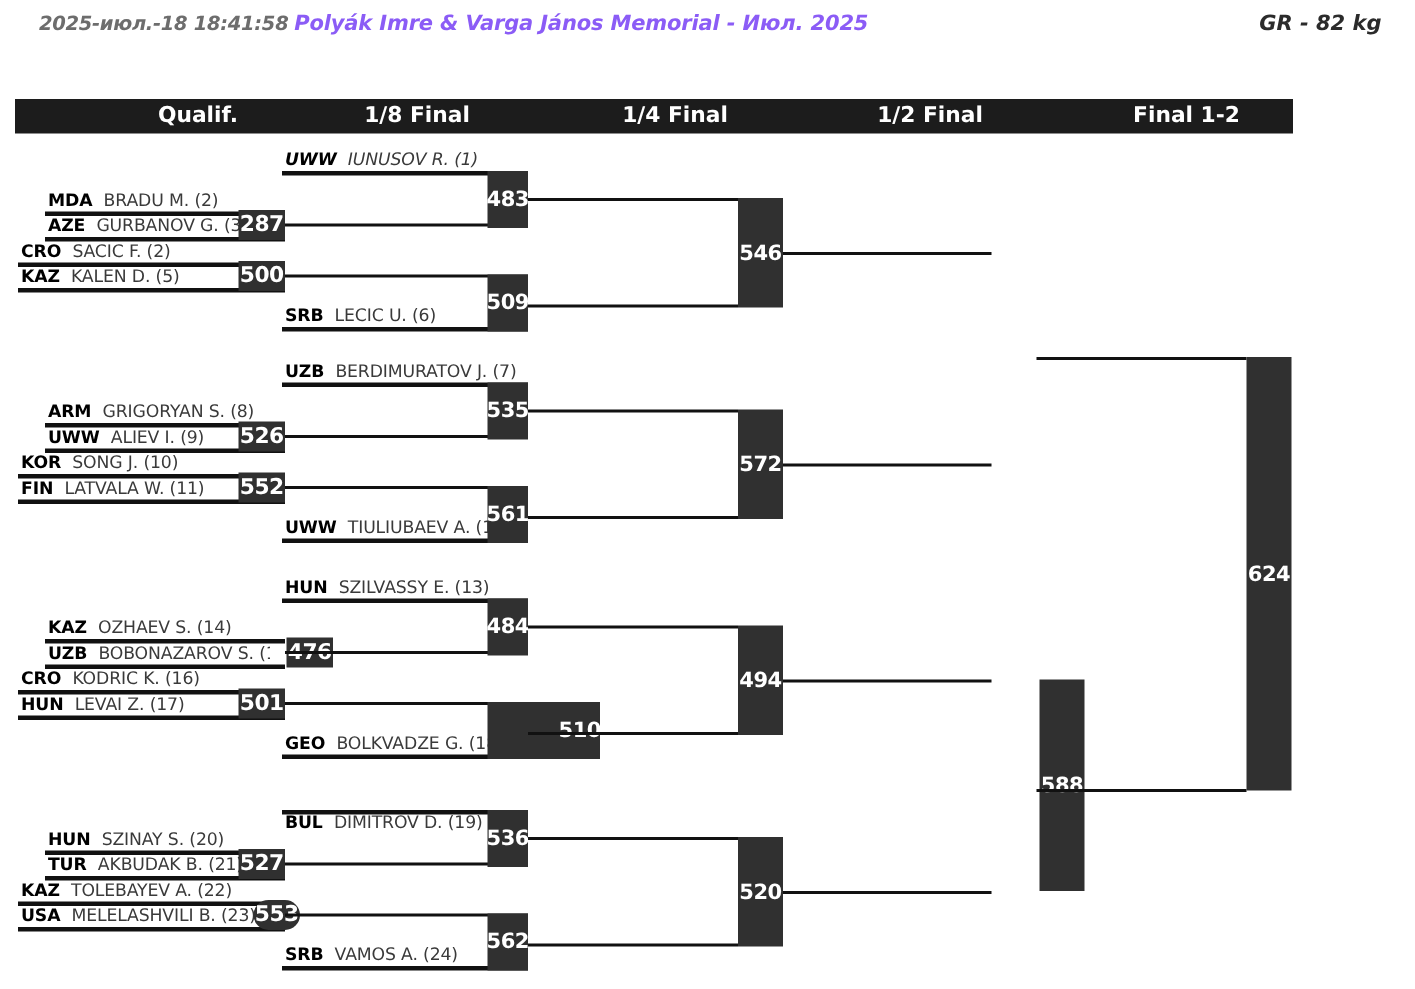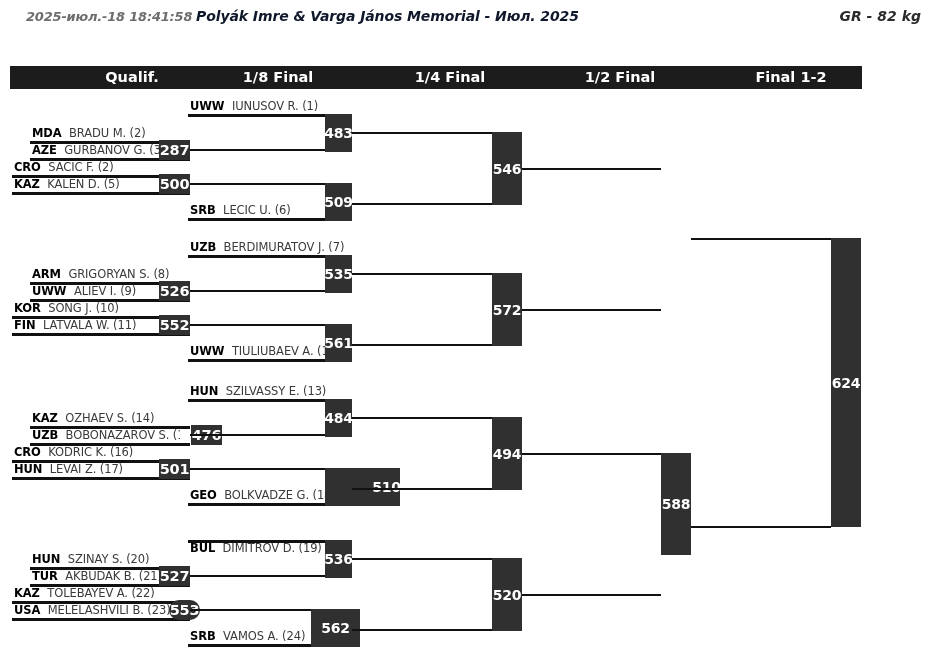--- a/index.html
+++ b/index.html
@@ -10,21 +10,21 @@
   }
   
   .topbar{position:absolute;left:0;top:0;width:943px;height:34px;}
   .topbar .dt{
     position:absolute;left:26px;top:9px;
     font-size:13px;font-style:italic;font-weight:600;color:#6d6d6d;
     letter-spacing:-0.2px;white-space:nowrap;
   }
   .topbar .title{
     position:absolute;left:0;top:8px;width:775px;text-align:center;
-    font-size:14px;font-style:italic;font-weight:700;color:#0f172a;
+    font-size:14px;font-style:italic;font-weight:700;color:#8b5cf6;
     letter-spacing:-0.1px;white-space:nowrap;
   }
   .topbar .wclass{
     position:absolute;right:22px;top:8px;
     font-size:14px;font-style:italic;font-weight:700;color:#2b2b2b;
     white-space:nowrap;
   }
   
   .roundbar{
     position:absolute;left:10px;top:66px;width:852px;height:23px;
@@ -77,21 +77,21 @@
 <div class="roundbar">
   <span class="rb-q">Qualif.</span>
   <span class="rb-e8">1/8 Final</span>
   <span class="rb-q4">1/4 Final</span>
   <span class="rb-s2">1/2 Final</span>
   <span class="rb-f">Final 1-2</span>
 </div>
 
 <div class="bracket">
 
-  <div class="name" style="left:190px;top:100px;">
+  <div class="name" style="left:190px;top:100px;font-style:italic;">
     <b>UWW&nbsp;</b>
     <span>IUNUSOV R. (1)</span>
   </div>
   <div class="hline" style="left:188px;top:114px;width:164px;"></div>
 
   <div class="name" style="left:32px;top:127px;">
     <b>MDA&nbsp;</b>
     <span>BRADU M. (2)</span>
   </div>
   <div class="hline" style="left:30px;top:141px;width:160px;"></div>
@@ -256,25 +256,25 @@
   <div class="sbox q" style="left:169px;top:600px;border-radius:10px;">553</div>
   <div class="feed" style="left:190px;top:609px;width:162px;"></div>
 
   <div class="name" style="left:190px;top:630px;">
     <b>SRB&nbsp;</b>
     <span>VAMOS A. (24)</span>
   </div>
   <div class="hline" style="left:188px;top:644px;width:164px;"></div>
 
   <div class="sbox" style="left:325px;top:540px;width:27px;height:38px;">536</div>
-  <div class="sbox" style="left:311px;top:609px;width:49px;height:38px;">562</div>
+  <div class="sbox" style="left:325px;top:609px;width:27px;height:38px;">562</div>
   <div class="feed" style="left:352px;top:558px;width:140px;"></div>
   <div class="feed" style="left:352px;top:629px;width:140px;"></div>
 
   <div class="sbox" style="left:492px;top:558px;width:30px;height:73px;">520</div>
   <div class="feed" style="left:522px;top:594px;width:139px;"></div>
 
-  <div class="sbox" style="left:661px;top:453px;width:30px;height:102px;">588</div>
+  <div class="sbox" style="left:693px;top:453px;width:30px;height:141px;">588</div>
   <div class="feed" style="left:691px;top:526px;width:140px;"></div>
 
   <div class="sbox" style="left:831px;top:238px;width:30px;height:289px;">624</div>
 
 </div>
 
 </body></html>

